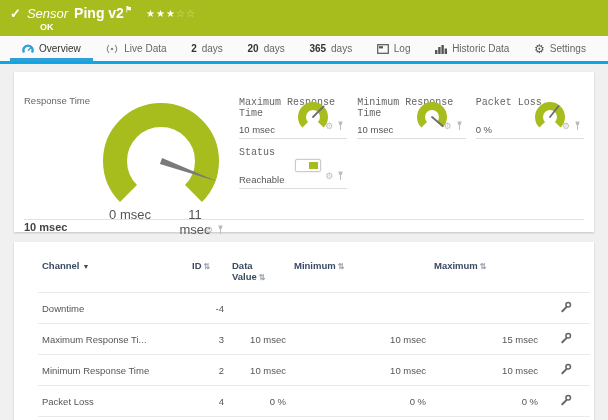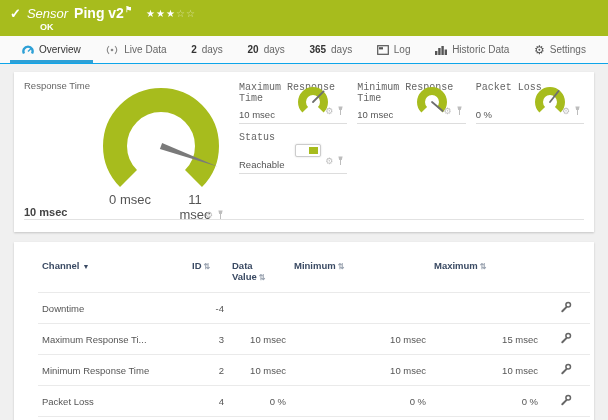--- a/index.html
+++ b/index.html
@@ -11,35 +11,35 @@
   .hdr-line1 { display:flex; align-items:center; gap:6px; }
   .check { font-size:13px; font-weight:bold; }
   .hdr-type { font-style:italic; font-size:13px; }
   .hdr-title { font-size:14px; font-weight:bold; }
   .flag { font-size:8px; vertical-align:top; margin-left:1px; }
   .stars { font-size:10px; letter-spacing:1px; margin-left:8px; }
   .stars .empty { opacity:.55; }
   .hdr-status { font-size:9px; font-weight:bold; margin:1px 0 0 30px; }
 
   
-  .tabbar { height:28px; background:#fafafa; border-bottom:1px solid #0ea5e9;
+  .tabbar { height:28px; background:#fafafa; border-bottom:3px solid #0ea5e9;
             display:flex; align-items:stretch; justify-content:space-between;
             padding:0 18px; font-size:10px; color:#666; }
   .tab { display:flex; align-items:center; gap:5px; position:relative; padding:0 4px; cursor:pointer; }
   .tab .num { font-weight:bold; color:#333; }
   .tab.active { color:#333; }
   .tab.active::after { content:""; position:absolute; left:-8px; right:-8px; bottom:0; height:3px; background:#2da0d6; }
   .tab svg { display:block; }
   .gearchar { font-size:12px; color:#555; line-height:1; }
 
   
   .content { padding:8px 14px 0 14px; }
 
   .panel { background:#fff; box-shadow:0 1px 2px rgba(0,0,0,.18); }
-  .gauge-panel { height:160px; display:flex; padding:8px 10px; position:relative; margin-bottom:10px; }
+  .gauge-panel { height:160px; display:flex; padding:23px 10px; position:relative; margin-bottom:10px; }
   .gauge-panel::after { content:""; position:absolute; left:10px; right:10px; bottom:12px; height:1px; background:#e2e2e2; }
 
   .big-card { width:205px; position:relative; height:140px; flex:0 0 205px; }
   .card-title { font-size:9.5px; color:#666; }
   .big-gauge-svg { position:absolute; right:0; top:2px; }
   .scale-label { position:absolute; top:112px; width:46px; text-align:center; font-size:13px; color:#555; }
   .scale-min { left:83px; } .scale-max { left:148px; }
   .big-value { position:absolute; left:0; top:126px; font-size:11px; font-weight:bold; color:#444; }
   .mini-icons { display:flex; align-items:center; gap:3px; color:#c0c0c0; }
   .mini-icons .gearchar { font-size:9px; color:#bdbdbd; }

